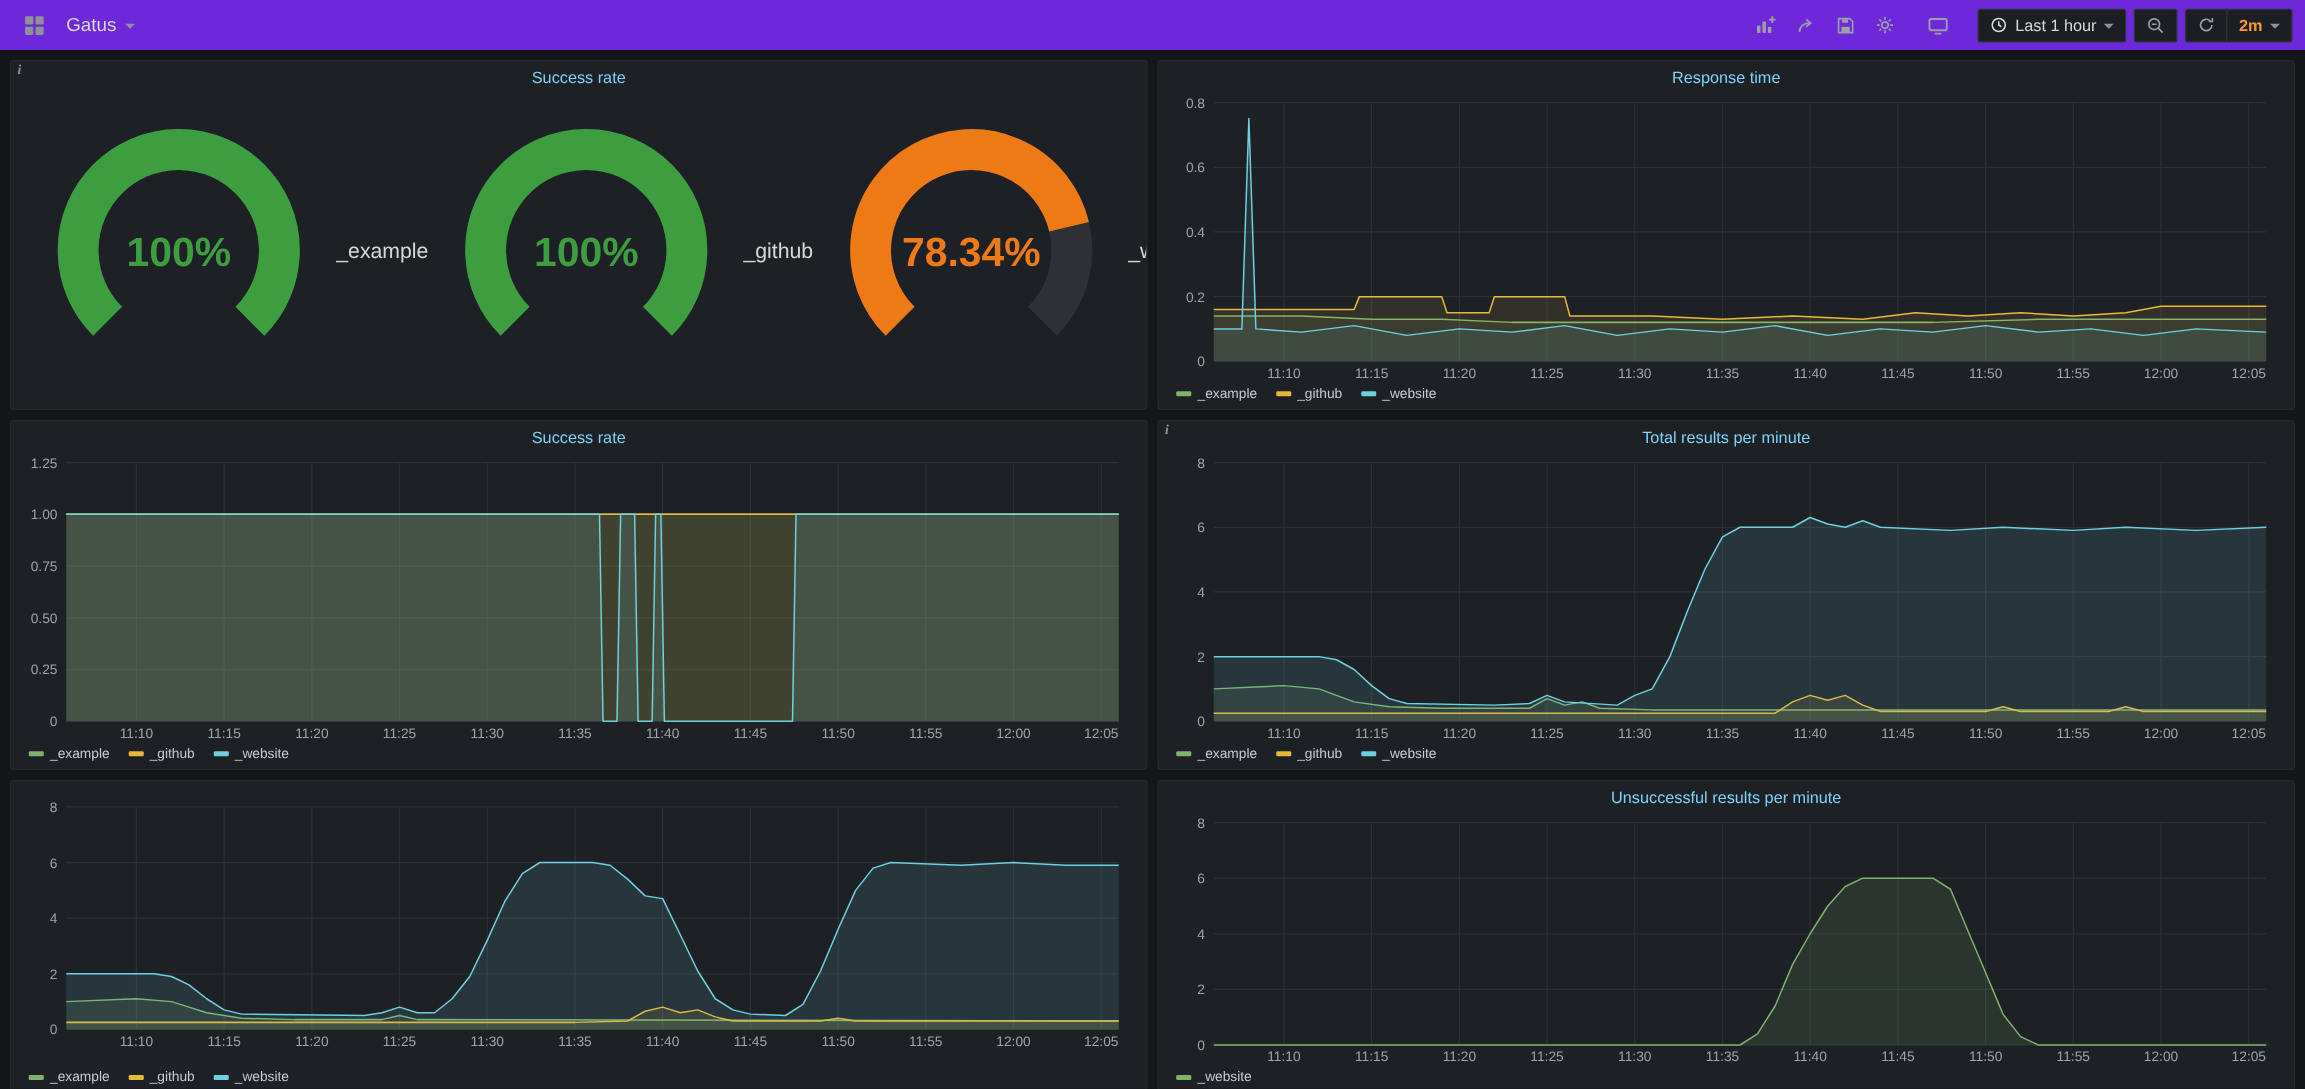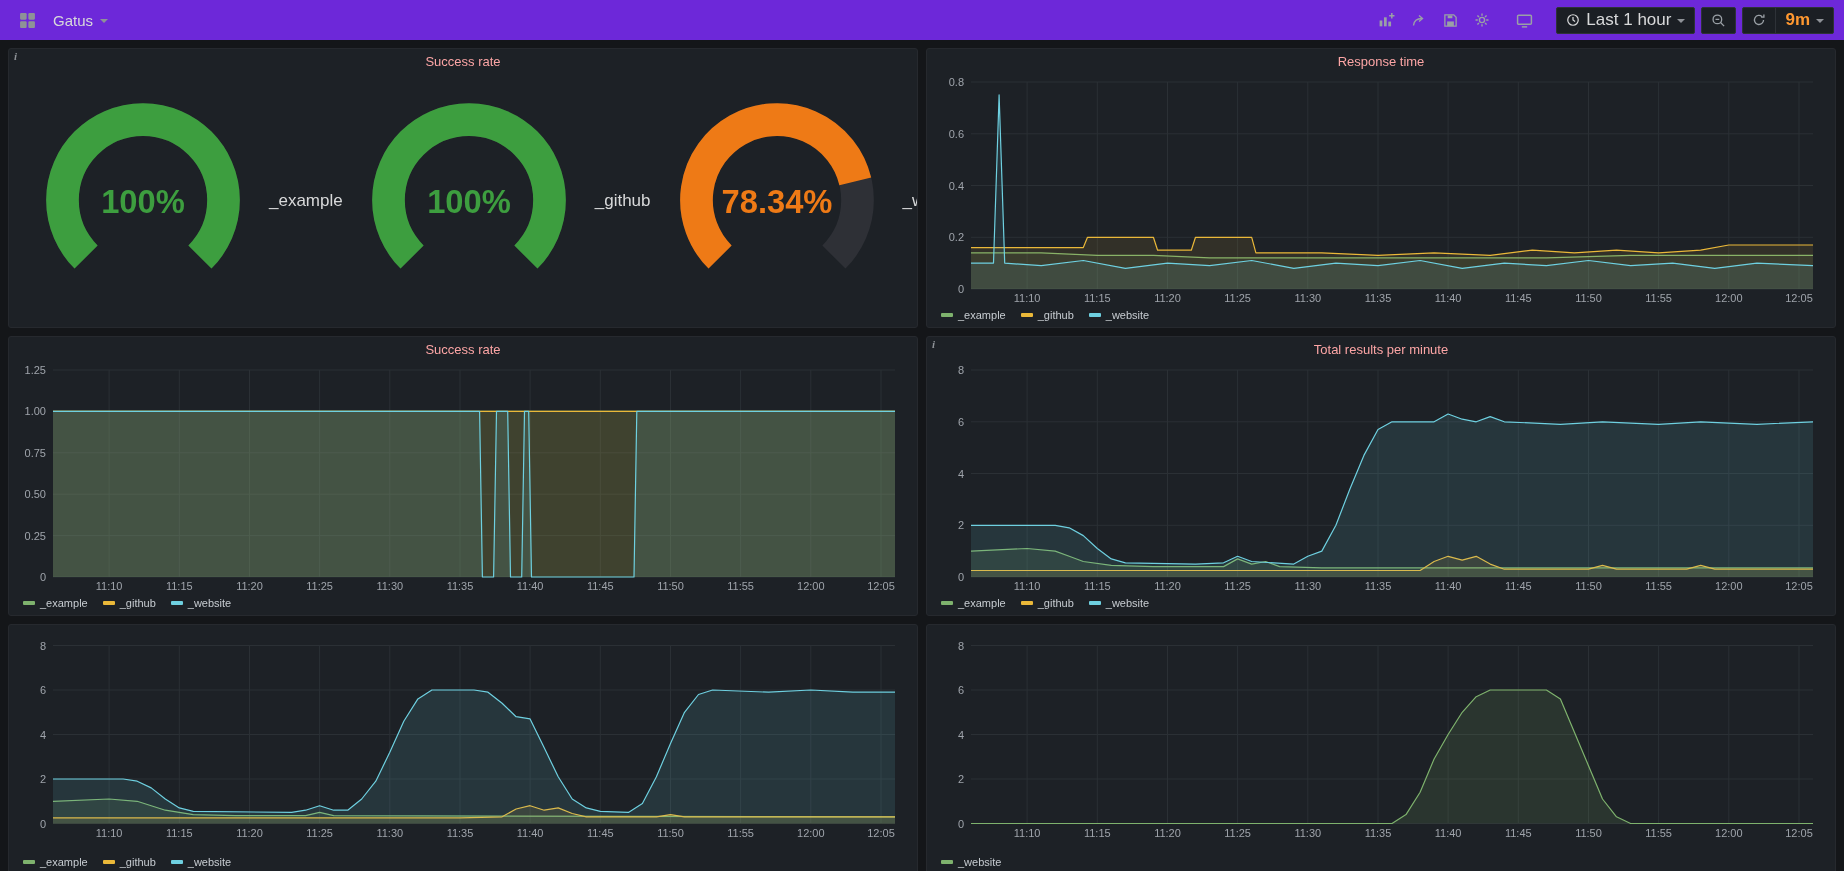--- a/index.html
+++ b/index.html
@@ -23,39 +23,39 @@
   }
   .nav-right{ display:flex; align-items:center; gap:2px; }
   .icon-btn{
     background:transparent;border:none;padding:5px 7px;cursor:pointer;
     display:flex;align-items:center;border-radius:2px;
   }
   .kiosk{ margin:0 14px 0 10px; }
   .nav-btn{
     display:flex;align-items:center;gap:6px;height:27px;padding:0 9px;
     background:#1b1f24;border:1px solid #2e3238;border-radius:2px;
-    color:#d8d9da;font-size:17px;cursor:pointer;font-family:"Liberation Sans",sans-serif;
+    color:#d8d9da;font-size:13px;cursor:pointer;font-family:"Liberation Sans",sans-serif;
   }
   .time-controls{ display:flex; align-items:center; gap:6px; }
   .refresh-group{ display:flex; }
   .refresh-group .nav-btn:first-child{ border-radius:2px 0 0 2px; }
   .refresh-group .nav-btn:last-child{ border-radius:0 2px 2px 0; margin-left:-1px; }
   .interval{ color:#ff9830; font-weight:bold; }
   
   .dashboard{
     padding:8px; display:grid; gap:8px;
     grid-template-columns:1fr 1fr;
     grid-template-rows:280px 280px 251px;
   }
   .panel{
     background:#1d2126;border:1px solid #26292e;border-radius:3px;
     position:relative;display:flex;flex-direction:column;overflow:hidden;
   }
   .panel-header{ height:25px;flex:0 0 auto;display:flex;align-items:center;justify-content:center;cursor:pointer; }
-  .panel-header h2{ margin:0;font-size:13px;font-weight:500;color:#fca5a5; }
+  .panel-header h2{ margin:0;font-size:13px;font-weight:500;color:#7dd3fc; }
   .panel-info{
     position:absolute;top:1px;left:5px;color:#8e9297;font-size:11px;
     font-family:"Liberation Serif",serif;font-style:italic;font-weight:bold;
   }
   .panel-body{ flex:1;display:flex;flex-direction:column;padding:0 8px 3px;min-height:0; }
   svg.chart{ display:block;flex:1 1 auto;min-height:0;width:100%;cursor:crosshair; }
   .legend{ height:18px;flex:0 0 auto;display:flex;gap:15px;align-items:center;padding-left:6px; }
   .legend-item{ display:flex;align-items:center;gap:5px;color:#c7ccd1;font-size:11px;cursor:pointer; }
   .legend-chip{ width:12px;height:4px;border-radius:1px;display:inline-block; }
   
@@ -136,21 +136,21 @@
           </svg>
       </button>
       <div class="refresh-group">
         <button class="nav-btn">
           <svg viewBox="0 0 16 16" width="14" height="14" fill="none" stroke="#9aa0a6" stroke-width="1.5">
               <path d="M13.2 8a5.2 5.2 0 1 1-1.6-3.8"></path>
               <path d="M13.6 1.6v3.2h-3.2"></path>
             </svg>
         </button>
         <button class="nav-btn">
-          <span class="interval">9m</span>
+          <span class="interval">2m</span>
           <span class="caret"></span>
         </button>
       </div>
     </div>
   </div>
 </div>
 
 <div class="dashboard">
 
   <section class="panel">
@@ -436,20 +436,23 @@
           </span>
           <span class="legend-item">
             <span class="legend-chip" style="background: rgb(110, 208, 224);"></span>
             <span>_website</span>
           </span>
         </div>
     </div>
   </section>
 
   <section class="panel">
+    <header class="panel-header">
+      <h2>Unsuccessful results per minute</h2>
+    </header>
     <div class="panel-body">
       <svg class="chart" viewBox="0 0 892 203">
           <line x1="36" x2="878" y1="186.0" y2="186.0" class="grid"></line>
           <text x="29" y="190.0" class="tick ylab">0</text>
           <line x1="36" x2="878" y1="141.5" y2="141.5" class="grid"></line>
           <text x="29" y="145.5" class="tick ylab">2</text>
           <line x1="36" x2="878" y1="97.0" y2="97.0" class="grid"></line>
           <text x="29" y="101.0" class="tick ylab">4</text>
           <line x1="36" x2="878" y1="52.5" y2="52.5" class="grid"></line>
           <text x="29" y="56.5" class="tick ylab">6</text>

